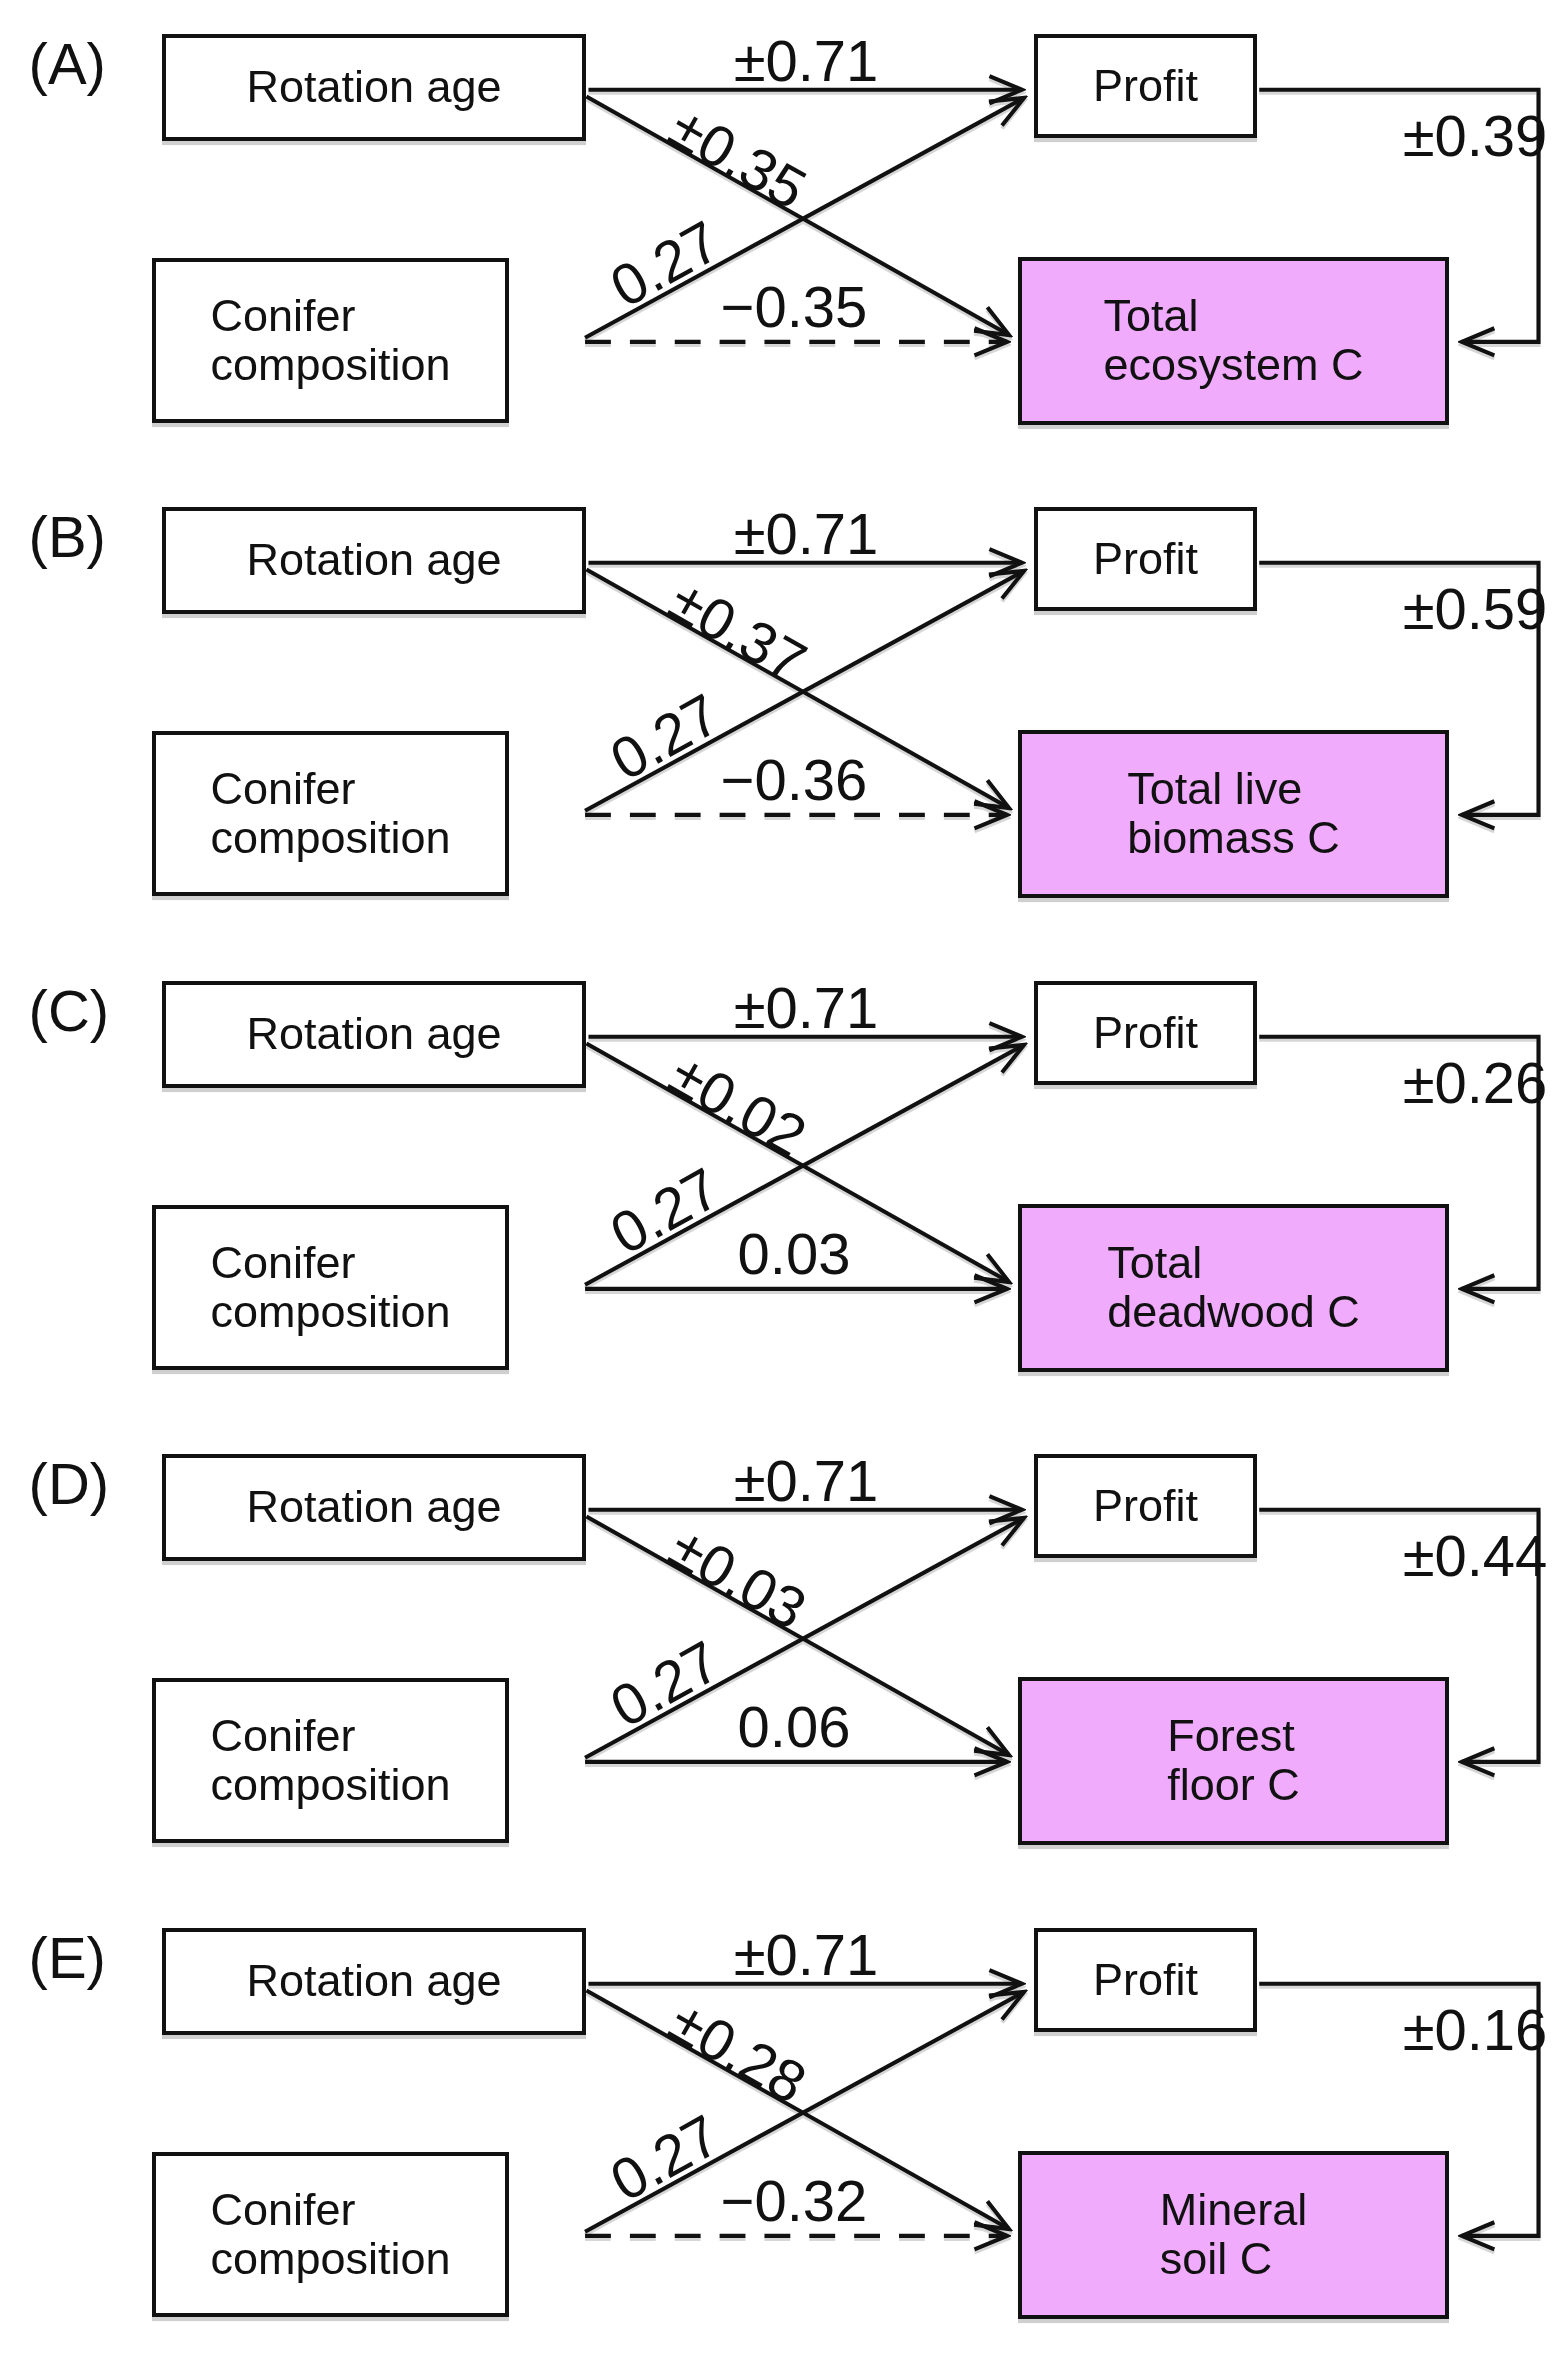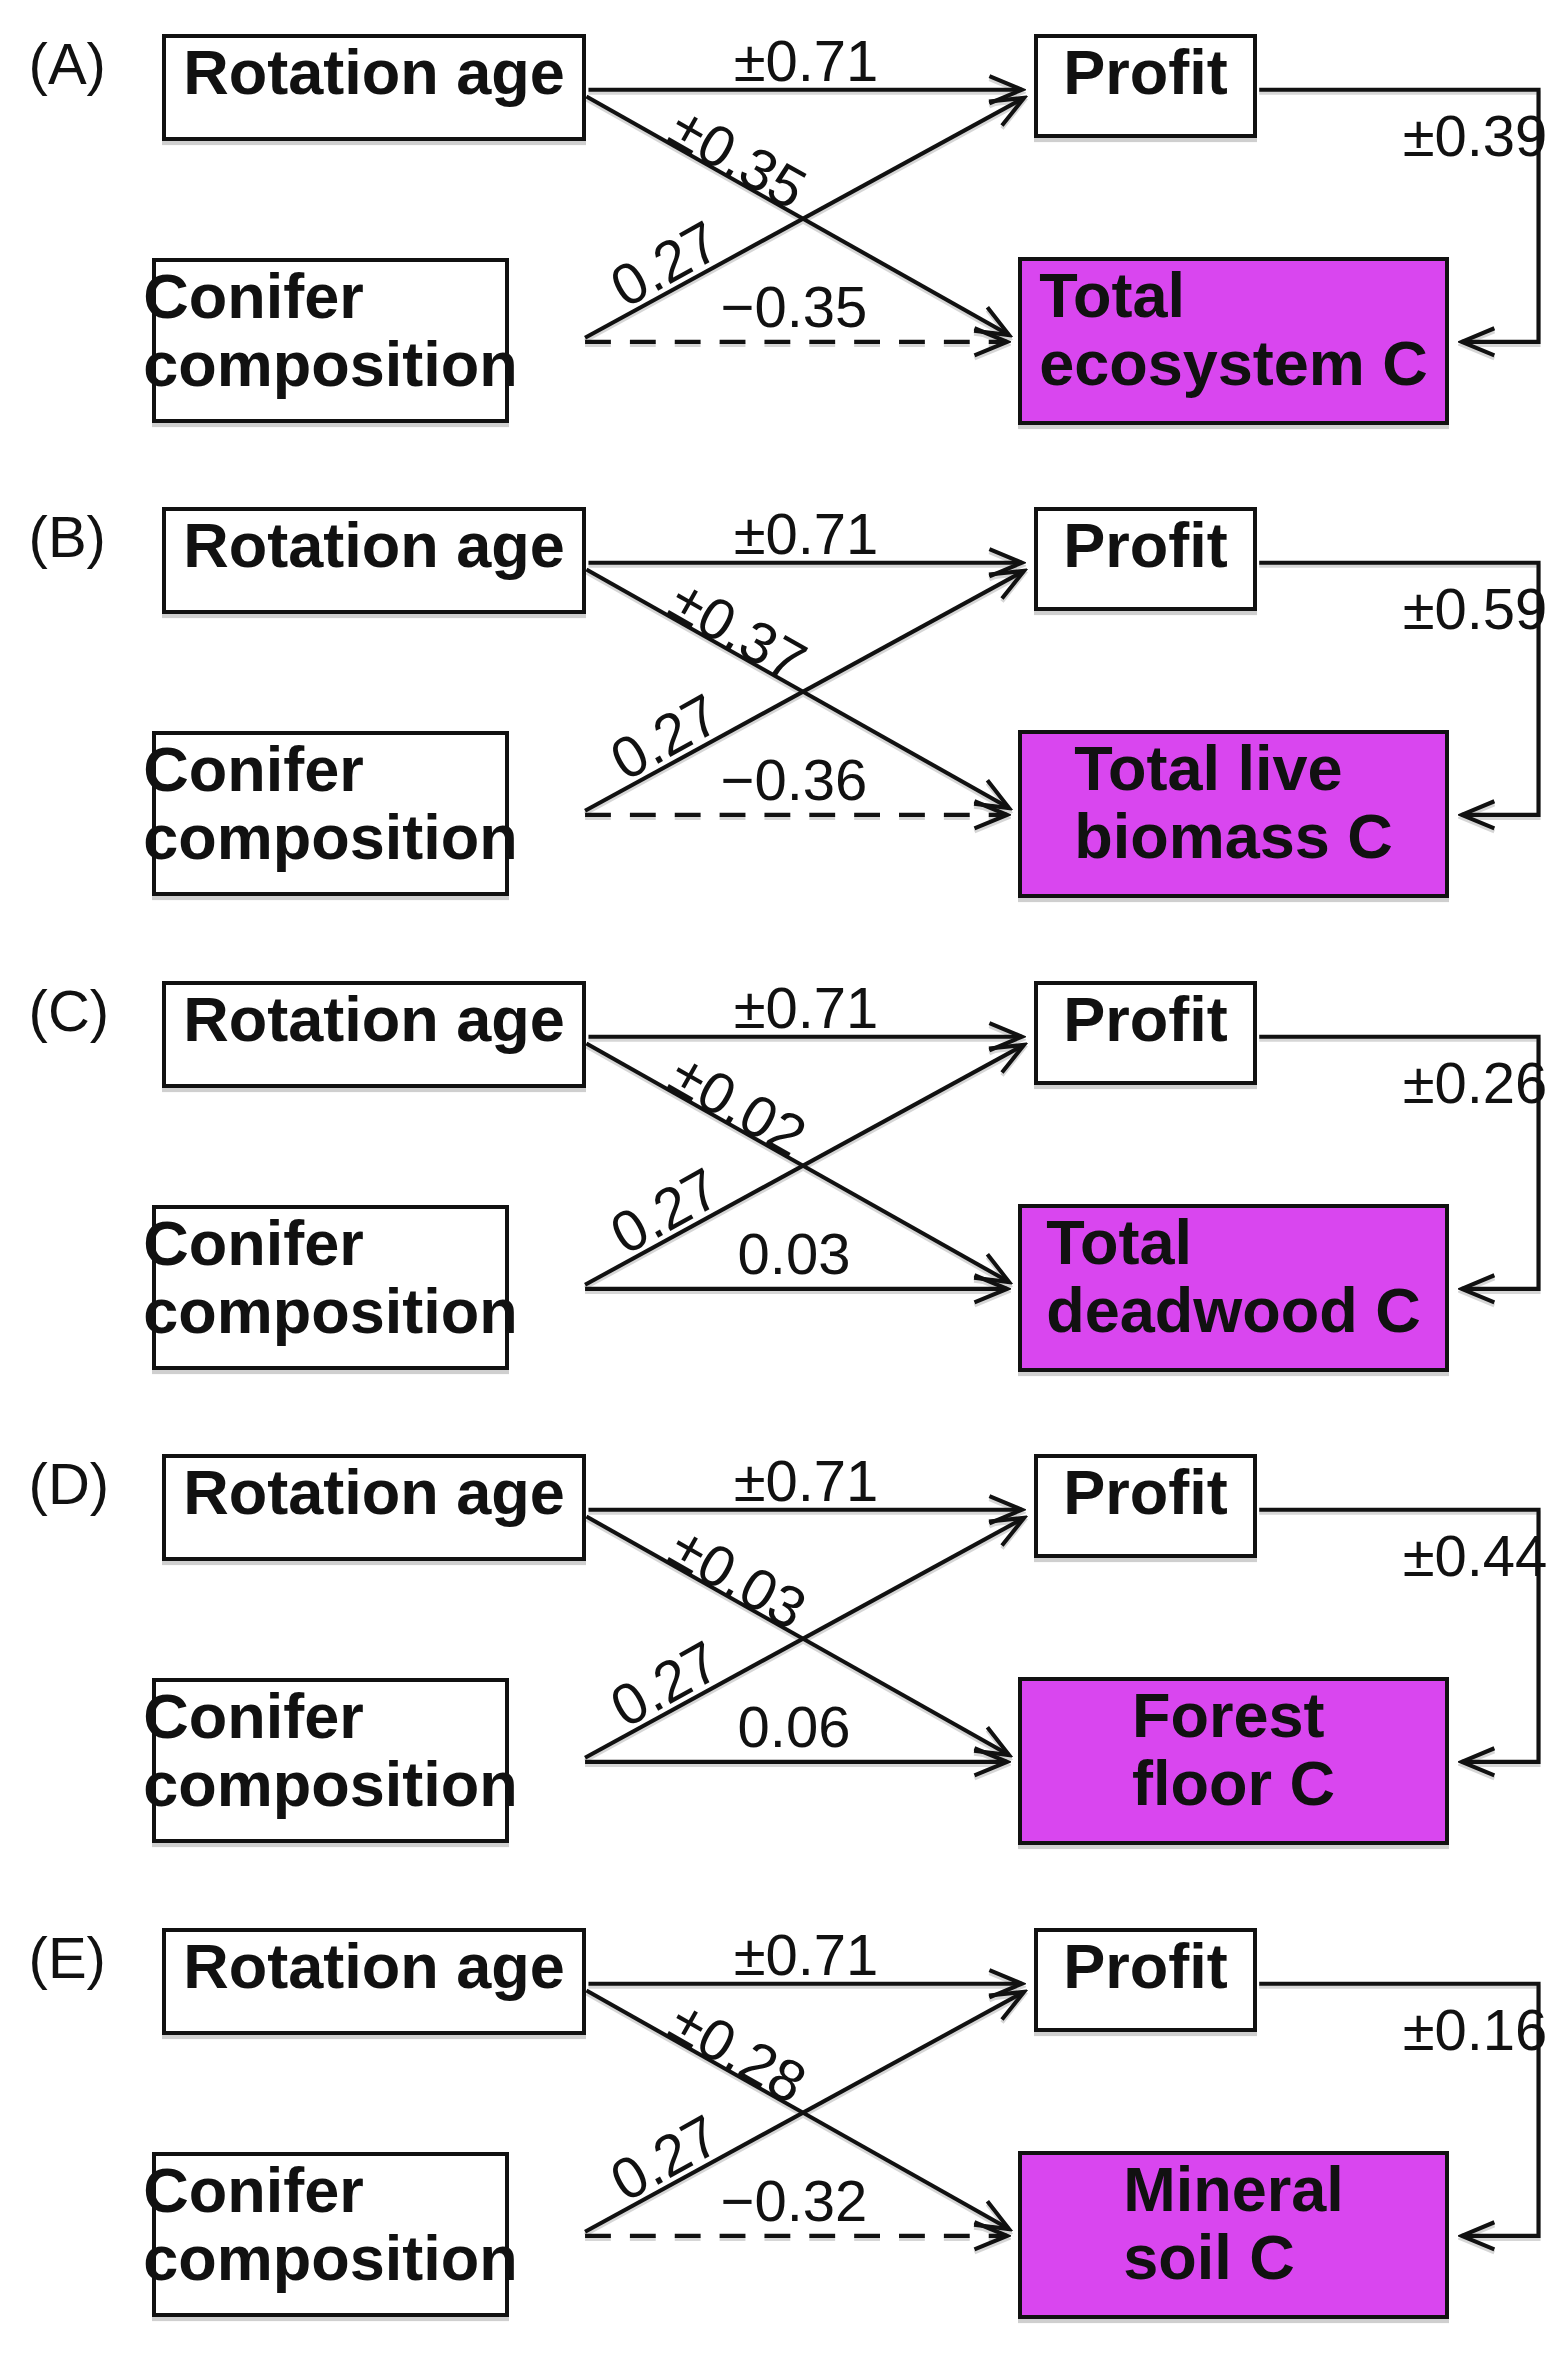--- a/index.html
+++ b/index.html
@@ -7,28 +7,28 @@
     position:relative;width:1567px;height:2366px;background:#ffffff;
     font-family:"Liberation Sans", sans-serif;color:#111;overflow:hidden;
   }
   .panel{position:absolute;left:0;width:1567px;height:473px;}
   .p0{top:0;}.p1{top:473px;}.p2{top:947px;}.p3{top:1420px;}.p4{top:1894px;height:472px;}
 
   .plabel{position:absolute;left:28.6px;top:35px;font-size:58px;line-height:1;}
 
   .box{
     position:absolute;box-sizing:border-box;border:4.8px solid #111;background:#fff;
-    display:flex;align-items:flex-start;justify-content:center;
-    font-size:63px;line-height:1.08;box-shadow:0 4.1px 0 #cfcfcf;font-weight:bold;
+    display:flex;align-items:center;justify-content:center;
+    font-size:45px;line-height:1.08;box-shadow:0 4.1px 0 #cfcfcf;
   }
   .box .txt{text-align:left;}
   .rbox{left:162px;top:34px;width:424px;height:107px;}
   .pbox{left:1034px;top:34px;width:223px;height:104px;}
   .cfbox{left:152px;top:258px;width:357px;height:165px;}
-  .cbox{left:1018px;top:257px;width:431px;height:168px;background:#d946ef;}
+  .cbox{left:1018px;top:257px;width:431px;height:168px;background:#f0abfc;}
 
   .wires{
     position:absolute;left:0;top:0;width:1567px;height:473px;
     filter:drop-shadow(0 3.4px 0 #d6d6d6);
   }
   .wires line,.wires path{stroke:#111;stroke-width:6;fill:none;}
 
   .lbl{position:absolute;font-size:58px;line-height:1;white-space:nowrap;
        transform:translate(-50%,-50%);}
   .lbl.rot-dn{transform:translate(-50%,-50%) rotate(29.5deg);}

